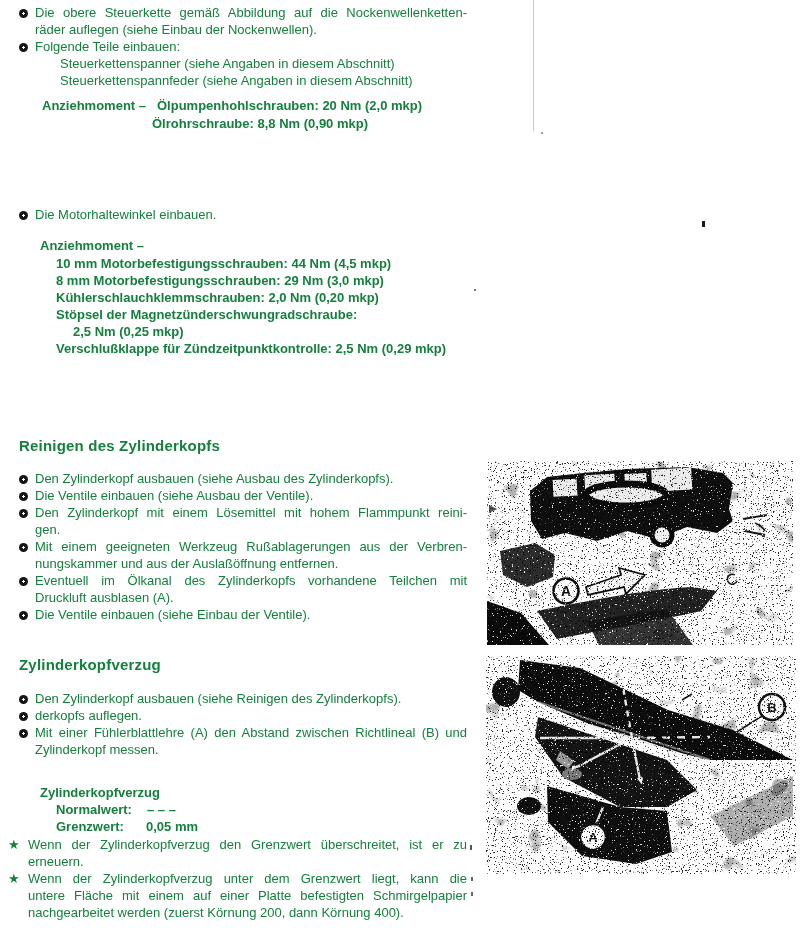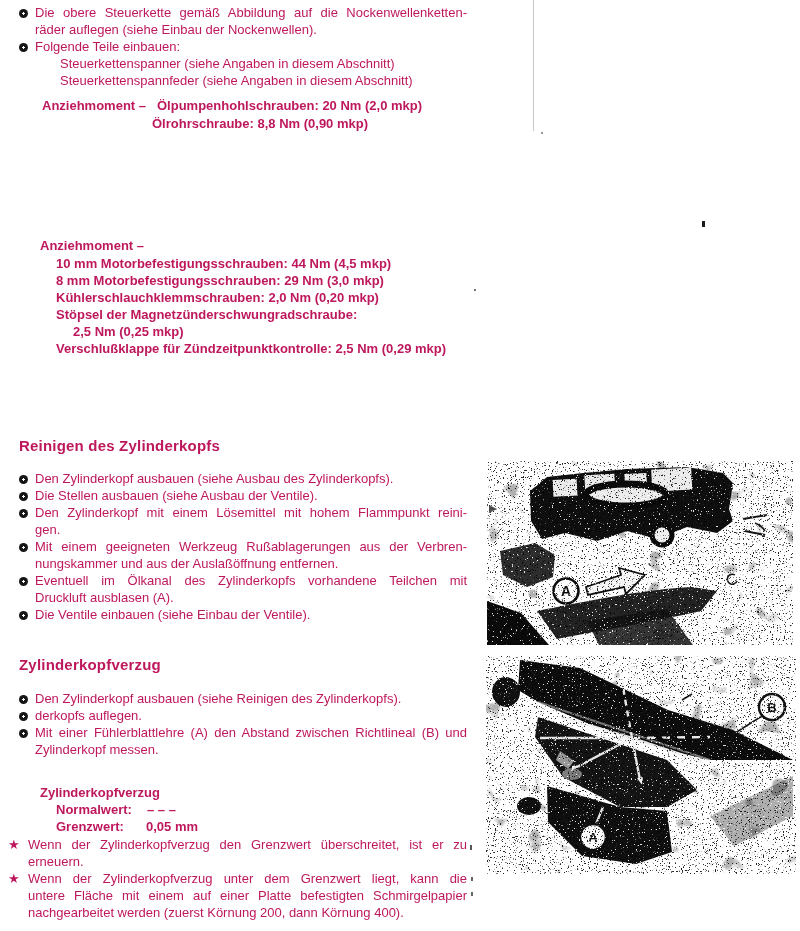--- a/index.html
+++ b/index.html
@@ -1,18 +1,18 @@
 <!DOCTYPE html>
 <html><head>
 <meta charset="utf-8">
 <style>
   html,body{margin:0;padding:0;background:#ffffff;}
   .page{
     position:relative;width:800px;height:931px;background:#ffffff;
-    color:#be185d;font-family:"Liberation Sans",sans-serif;
+    color:#15803d;font-family:"Liberation Sans",sans-serif;
     font-size:13px;line-height:17px;overflow:hidden;
   }
   .abs{position:absolute;}
   .bold{font-weight:700;}
   .heading{font-size:15px;font-weight:700;letter-spacing:.2px;}
   .list{position:absolute;}
   .row{position:relative;padding-left:16px;}
   .bullet{
     position:absolute;left:0;top:4.5px;width:9px;height:9px;border-radius:50%;
     background:radial-gradient(circle,#ffffff 0 1.3px,#161616 1.4px);
@@ -40,37 +40,43 @@
       <span class="bullet"></span>
       <div>Folgende Teile einbauen:</div>
       <div class="indent">Steuerkettenspanner (siehe Angaben in diesem Abschnitt)</div>
       <div class="indent">Steuerkettenspannfeder (siehe Angaben in diesem Abschnitt)</div>
     </div>
   </div>
   <div class="abs bold" style="left:42px;top:97px;">Anziehmoment –</div>
   <div class="abs bold" style="left:157px;top:97px;">Ölpumpenhohlschrauben: 20 Nm (2,0 mkp)</div>
   <div class="abs bold" style="left:152px;top:115px;">Ölrohrschraube: 8,8 Nm (0,90 mkp)</div>
 
+  <div class="list" style="left:19px;top:206px;width:448px;">
+    <div class="row">
+      <span class="bullet"></span>
+      <div>Die Motorhaltewinkel einbauen.</div>
+    </div>
+  </div>
   <div class="abs bold" style="left:40px;top:237px;">Anziehmoment –</div>
   <div class="abs bold" style="left:56px;top:255px;">10 mm Motorbefestigungsschrauben: 44 Nm (4,5 mkp)</div>
   <div class="abs bold" style="left:56px;top:272px;">8 mm Motorbefestigungsschrauben: 29 Nm (3,0 mkp)</div>
   <div class="abs bold" style="left:56px;top:289px;">Kühlerschlauchklemmschrauben: 2,0 Nm (0,20 mkp)</div>
   <div class="abs bold" style="left:56px;top:306px;">Stöpsel der Magnetzünderschwungradschraube:</div>
   <div class="abs bold" style="left:73px;top:323px;text-align:right;">2,5 Nm (0,25 mkp)</div>
   <div class="abs bold" style="left:56px;top:340px;">Verschlußklappe für Zündzeitpunktkontrolle: 2,5 Nm (0,29 mkp)</div>
 
   <div class="abs heading" style="left:19px;top:437px;">Reinigen des Zylinderkopfs</div>
   <div class="list" style="left:19px;top:470px;width:448px;">
     <div class="row">
       <span class="bullet"></span>
       <div>Den Zylinderkopf ausbauen (siehe Ausbau des Zylinderkopfs).</div>
     </div>
     <div class="row">
       <span class="bullet"></span>
-      <div>Die Stellen ausbauen (siehe Ausbau der Ventile).</div>
+      <div>Die Ventile einbauen (siehe Ausbau der Ventile).</div>
     </div>
     <div class="row">
       <span class="bullet"></span>
       <div class="jl">Den Zylinderkopf mit einem Lösemittel mit hohem Flammpunkt reini-</div>
       <div>gen.</div>
     </div>
     <div class="row">
       <span class="bullet"></span>
       <div class="jl">Mit einem geeigneten Werkzeug Rußablagerungen aus der Verbren-</div>
       <div>nungskammer und aus der Auslaßöffnung entfernen.</div>

